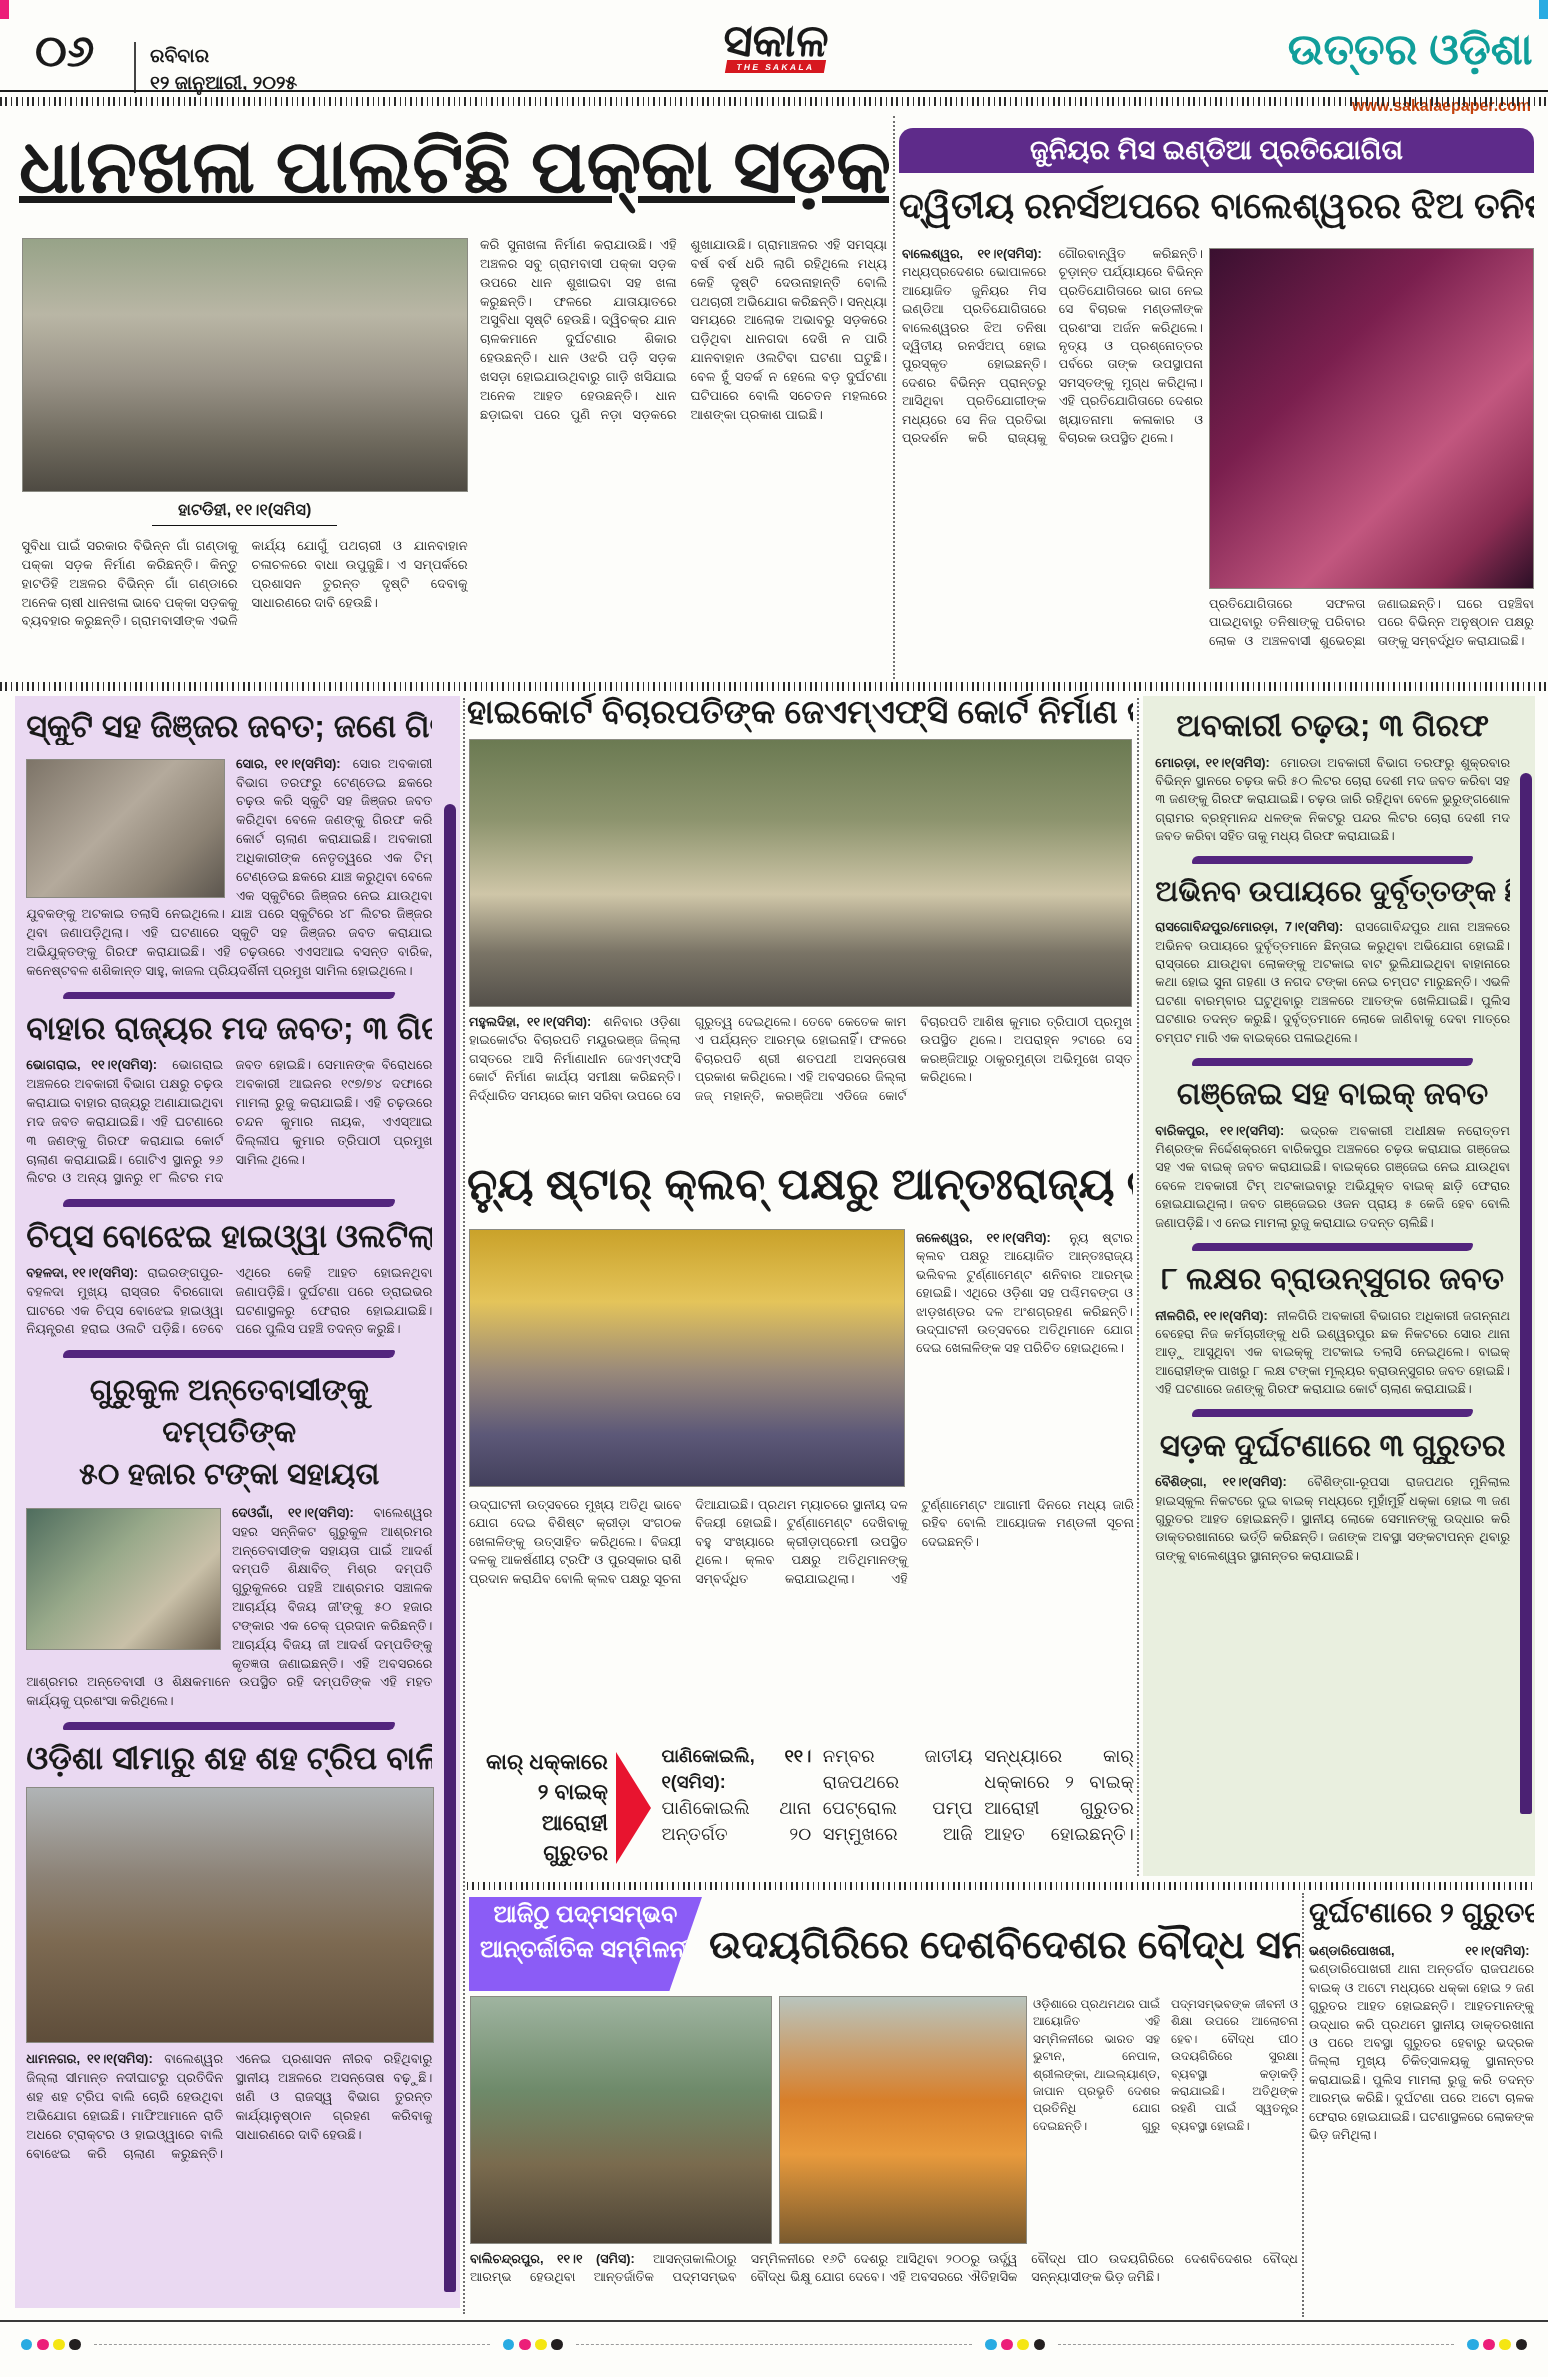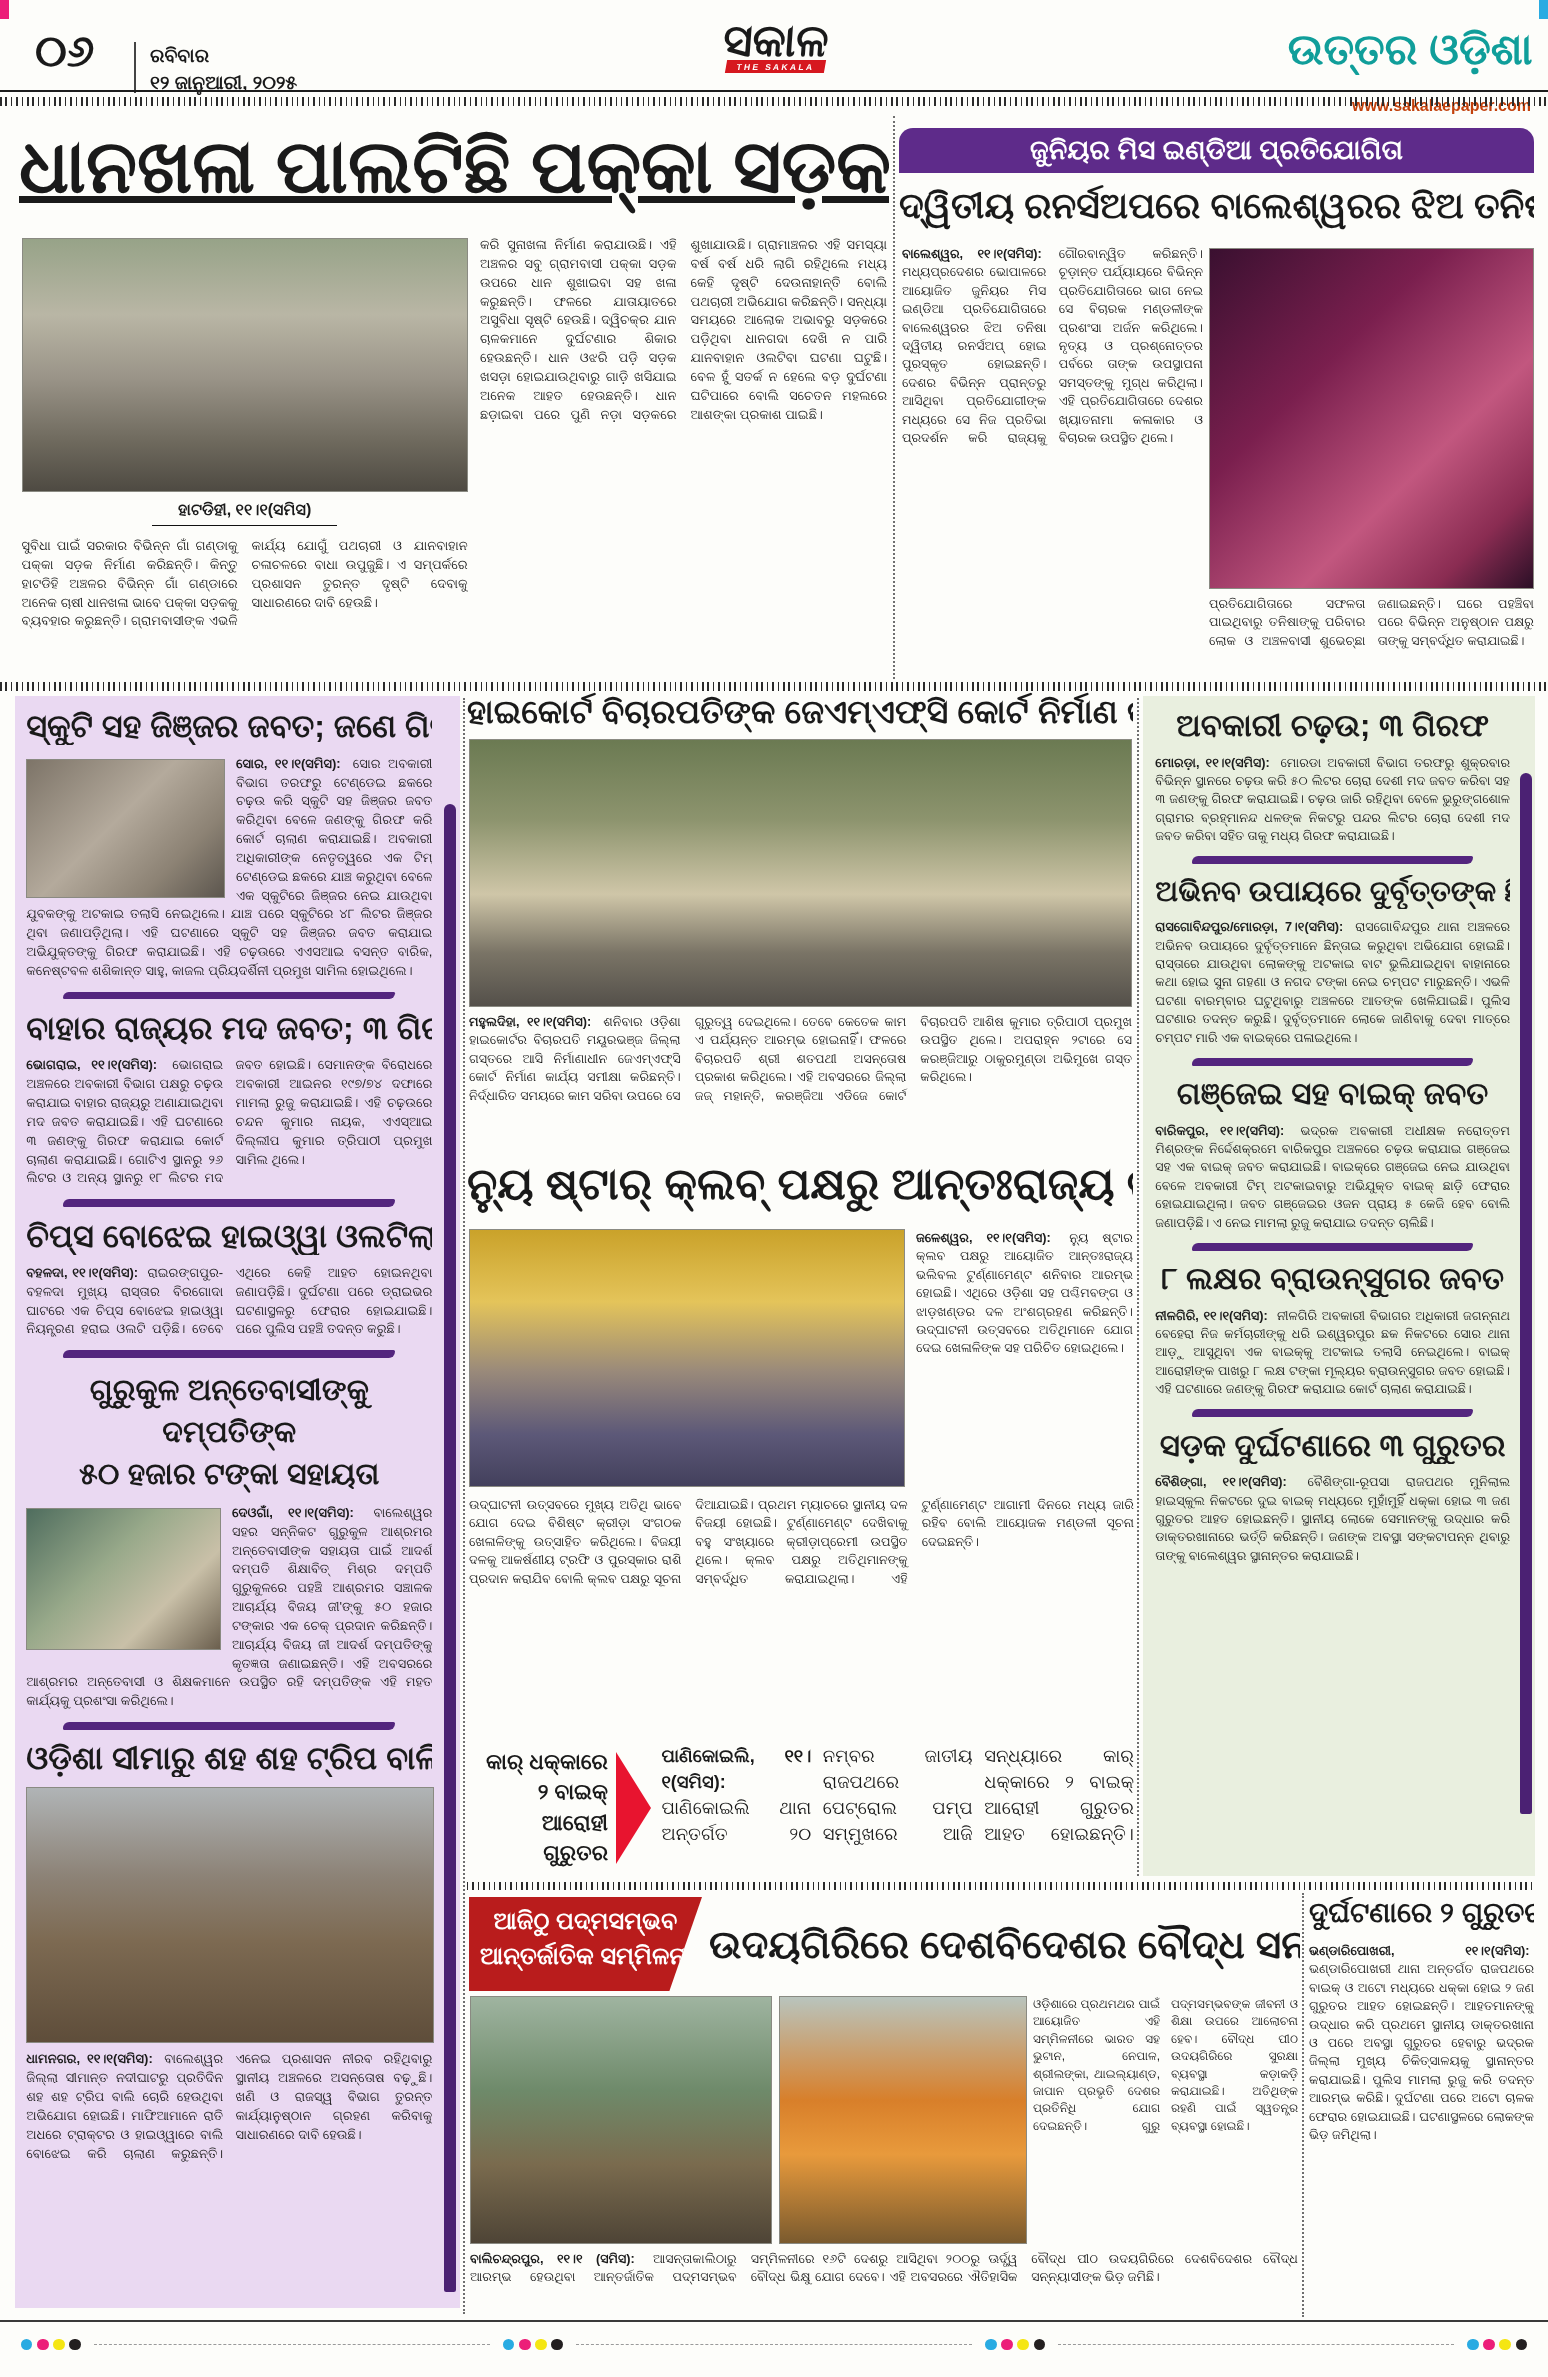--- a/index.html
+++ b/index.html
@@ -187,21 +187,21 @@
     <h2 class="h-center nowrap" style="font-size:31px;margin:4.6px 0 9.3px;">ସଡ଼କ ଦୁର୍ଘଟଣାରେ ୩ ଗୁରୁତର</h2>
     <p class="body-txt" style="font-size:12.7px;">
       <b class="byl">ବୈଶିଙ୍ଗା, ୧୧।୧(ସମିସ):</b>
       <span>ବୈଶିଙ୍ଗା-ରୂପସା ରାଜପଥର ମୁନିଲାଲ ହାଇସ୍କୁଲ ନିକଟରେ ଦୁଇ ବାଇକ୍ ମଧ୍ୟରେ ମୁହାଁମୁହିଁ ଧକ୍କା ହୋଇ ୩ ଜଣ ଗୁରୁତର ଆହତ ହୋଇଛନ୍ତି। ସ୍ଥାନୀୟ ଲୋକେ ସେମାନଙ୍କୁ ଉଦ୍ଧାର କରି ଡାକ୍ତରଖାନାରେ ଭର୍ତ୍ତି କରିଛନ୍ତି। ଜଣଙ୍କ ଅବସ୍ଥା ସଙ୍କଟାପନ୍ନ ଥିବାରୁ ତାଙ୍କୁ ବାଲେଶ୍ୱର ସ୍ଥାନାନ୍ତର କରାଯାଇଛି।</span>
     </p>
   </div>
 
   <div class="abs dash" style="left:467px;top:1882px;width:1068px;height:7.7px;"></div>
   <div class="abs dotv" style="left:1302px;top:1893px;height:424px;"></div>
 
-  <div class="abs" style="left:469px;top:1897px;width:233px;height:94px;background:#b91c1c;clip-path:polygon(0 0,100% 0,86% 100%,0 100%);color:#fff;text-align:center;padding-top:7px;font-weight:800;font-size:24px;line-height:1.45;">
+  <div class="abs" style="left:469px;top:1897px;width:233px;height:94px;background:#8b5cf6;clip-path:polygon(0 0,100% 0,86% 100%,0 100%);color:#fff;text-align:center;padding-top:0;font-weight:800;font-size:24px;line-height:1.45;">
     <span style="display:block;">ଆଜିଠୁ ପଦ୍ମସମ୍ଭବ</span>
     <span style="display:block;">ଆନ୍ତର୍ଜାତିକ ସମ୍ମିଳନୀ</span>
   </div>
   <h2 class="abs nowrap" style="left:709px;top:1899px;width:591px;height:91px;font-size:39px;font-weight:800;line-height:91px;">ଉଦୟଗିରିରେ ଦେଶବିଦେଶର ବୌଦ୍ଧ ସନ୍ନ୍ୟାସୀଙ୍କ ଭିଡ଼</h2>
   <div class="abs photo" style="left:470px;top:1996px;width:302px;height:248px;background:linear-gradient(180deg,#9fb4a0 0%,#6e8a6a 38%,#7a6b4e 68%,#4e4436 100%);"></div>
   <div class="abs photo" style="left:779px;top:1996px;width:248px;height:248px;background:linear-gradient(180deg,#b9c4bd 0%,#d87f2a 42%,#e89a3c 64%,#7a5a2e 100%);"></div>
   <div class="abs body-txt col2" style="left:1033px;top:1996px;width:265px;height:248px;font-size:12px;column-gap:10.8px;">ଓଡ଼ିଶାରେ ପ୍ରଥମଥର ପାଇଁ ଆୟୋଜିତ ଏହି ସମ୍ମିଳନୀରେ ଭାରତ ସହ ଭୁଟାନ, ନେପାଳ, ଶ୍ରୀଲଙ୍କା, ଥାଇଲ୍ୟାଣ୍ଡ, ଜାପାନ ପ୍ରଭୃତି ଦେଶର ପ୍ରତିନିଧି ଯୋଗ ଦେଇଛନ୍ତି। ଗୁରୁ ପଦ୍ମସମ୍ଭବଙ୍କ ଜୀବନୀ ଓ ଶିକ୍ଷା ଉପରେ ଆଲୋଚନା ହେବ। ବୌଦ୍ଧ ପୀଠ ଉଦୟଗିରିରେ ସୁରକ୍ଷା ବ୍ୟବସ୍ଥା କଡ଼ାକଡ଼ି କରାଯାଇଛି। ଅତିଥିଙ୍କ ରହଣି ପାଇଁ ସ୍ୱତନ୍ତ୍ର ବ୍ୟବସ୍ଥା ହୋଇଛି।</div>
   <div class="abs body-txt col3" style="left:470px;top:2250px;width:828px;height:66px;font-size:12.7px;">
     <b class="byl">ବାଲିଚନ୍ଦ୍ରପୁର, ୧୧।୧ (ସମିସ):</b>
     <span>ଆସନ୍ତାକାଲିଠାରୁ ଆରମ୍ଭ ହେଉଥିବା ଆନ୍ତର୍ଜାତିକ ପଦ୍ମସମ୍ଭବ ସମ୍ମିଳନୀରେ ୧୬ଟି ଦେଶରୁ ଆସିଥିବା ୨୦୦ରୁ ଊର୍ଦ୍ଧ୍ୱ ବୌଦ୍ଧ ଭିକ୍ଷୁ ଯୋଗ ଦେବେ। ଏହି ଅବସରରେ ଐତିହାସିକ ବୌଦ୍ଧ ପୀଠ ଉଦୟଗିରିରେ ଦେଶବିଦେଶର ବୌଦ୍ଧ ସନ୍ନ୍ୟାସୀଙ୍କ ଭିଡ଼ ଜମିଛି।</span>

